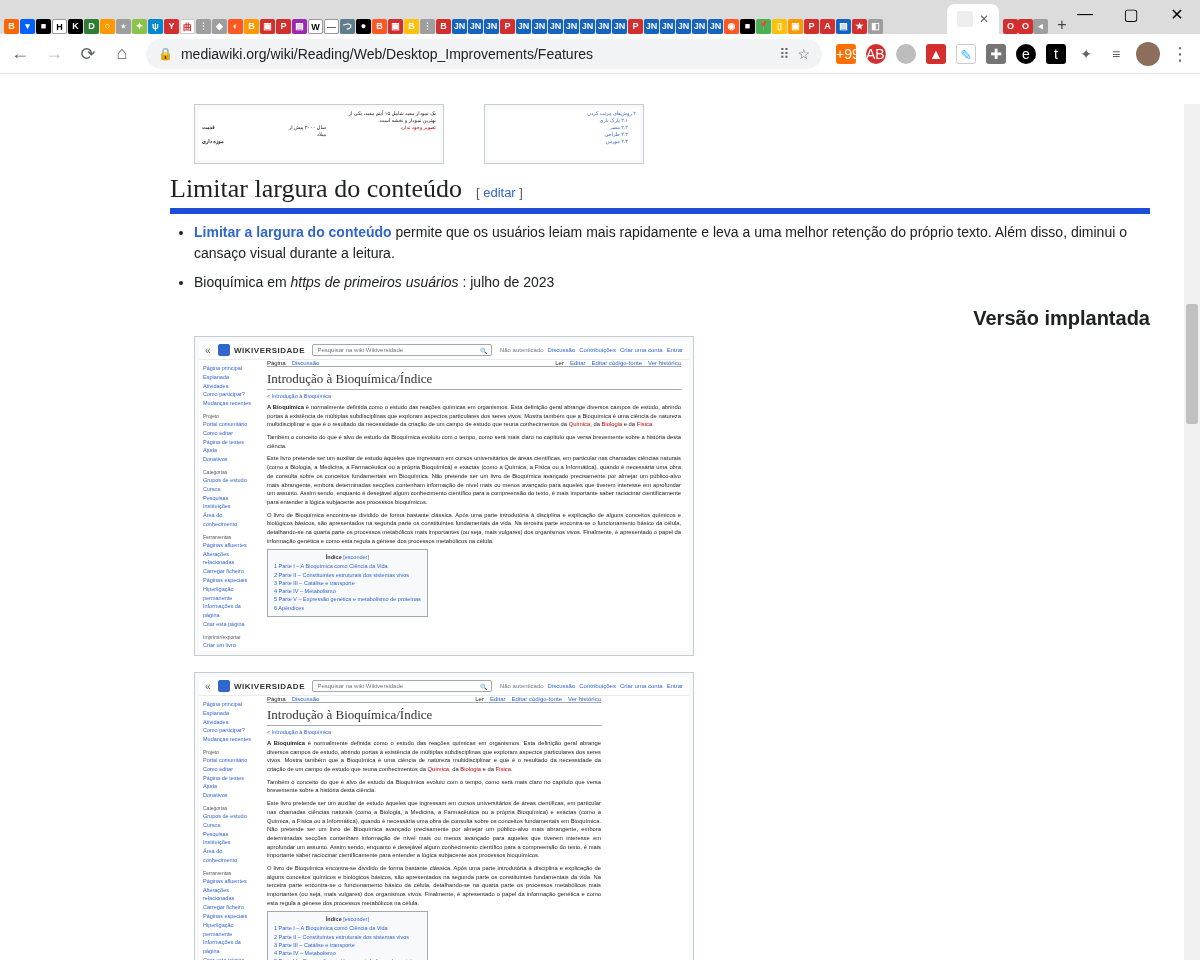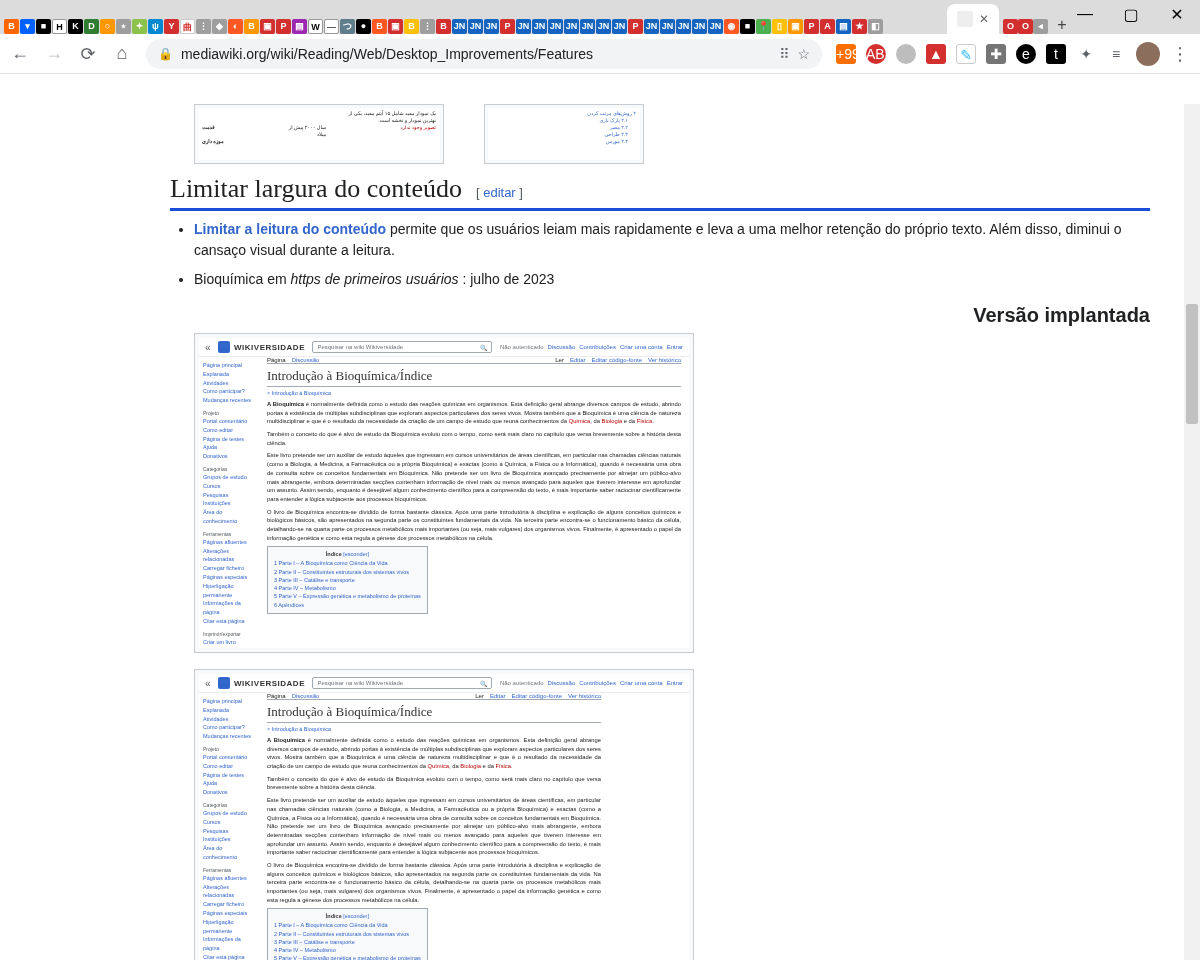--- a/index.html
+++ b/index.html
@@ -27,21 +27,21 @@
   .ext-row { display:flex; gap:10px; align-items:center;}
   .ext { width:20px; height:20px; border-radius:3px; font-size:14px; line-height:20px; text-align:center; color:#fff;}
   .avatar { width:24px; height:24px; border-radius:50%; background:#8b6f5c; }
 
   
   .viewport { position:absolute; top:104px; left:0; right:0; bottom:0; overflow:hidden; background:#fff;}
   .scrollbar { position:absolute; right:0; top:0; bottom:0; width:16px; background:#f1f1f1;}
   .scroll-thumb { position:absolute; right:2px; width:12px; background:#c1c1c1; border-radius:2px;}
 
   .content { margin-left:170px; width:1000px; padding:0 20px 0 0; font-size:14px; color:#202122;}
-  .heading-row { display:flex; align-items:baseline; gap:14px; border-bottom:3px solid #1d4ed8; padding-bottom:4px; margin-top:4px;}
+  .heading-row { display:flex; align-items:baseline; gap:14px; border-bottom:6px solid #1d4ed8; padding-bottom:4px; margin-top:4px;}
   .h2 { font-family: Georgia, "Times New Roman", serif; font-size:26px; font-weight:normal; }
   .editlink { font-size:13px; color:#3366cc;}
   .bracket { color:#54595d; font-size:13px;}
 
   ul.bullets { margin:8px 0 12px 24px; padding:0;}
   ul.bullets li { margin-bottom:8px; line-height:1.5;}
   .bluelink { color:#3366cc; font-weight:bold;}
   .italic { font-style:italic;}
 
   .caption { text-align:right; font-weight:bold; font-size:20px; margin:14px 0 6px 0;}
@@ -230,21 +230,21 @@
 
       <div class="heading-row">
         <span class="h2">Limitar largura do conteúdo</span>
         <span>
           <span class="bracket">[ </span><span class="editlink">editar</span><span class="bracket"> ]</span>
         </span>
       </div>
 
       <ul class="bullets">
         <li>
-          <a class="bluelink">Limitar a leitura do conteúdo</a><span> permite que os usuários leiam mais rapidamente e leva a uma melhor retenção do próprio texto. Além disso, diminui o cansaço visual durante a leitura.</span>
+          <a class="bluelink">Limitar a largura do conteúdo</a><span> permite que os usuários leiam mais rapidamente e leva a uma melhor retenção do próprio texto. Além disso, diminui o cansaço visual durante a leitura.</span>
         </li>
         <li>
           <span>Bioquímica em </span><span class="italic">https de primeiros usuários</span><span> : julho de 2023</span>
         </li>
       </ul>
 
       <div class="caption">Versão implantada</div>
 
       <div class="thumb" style="margin-left:24px;height:320px">
         <div class="thumb-inner">

